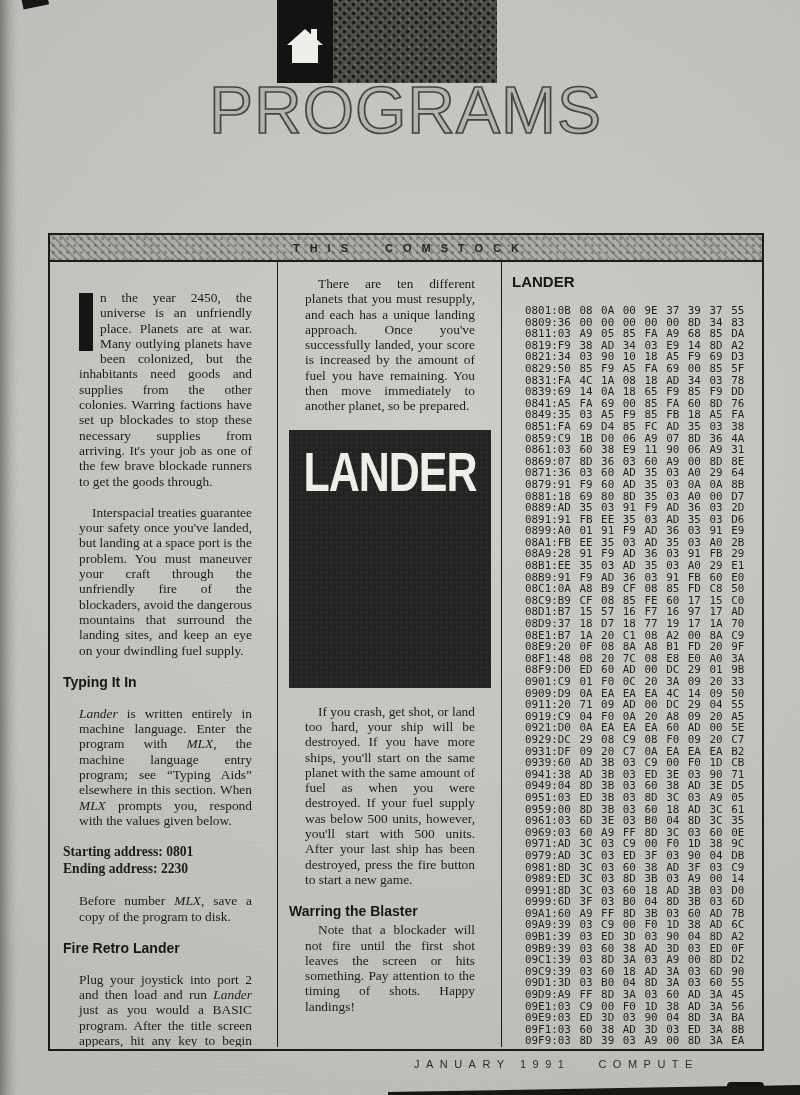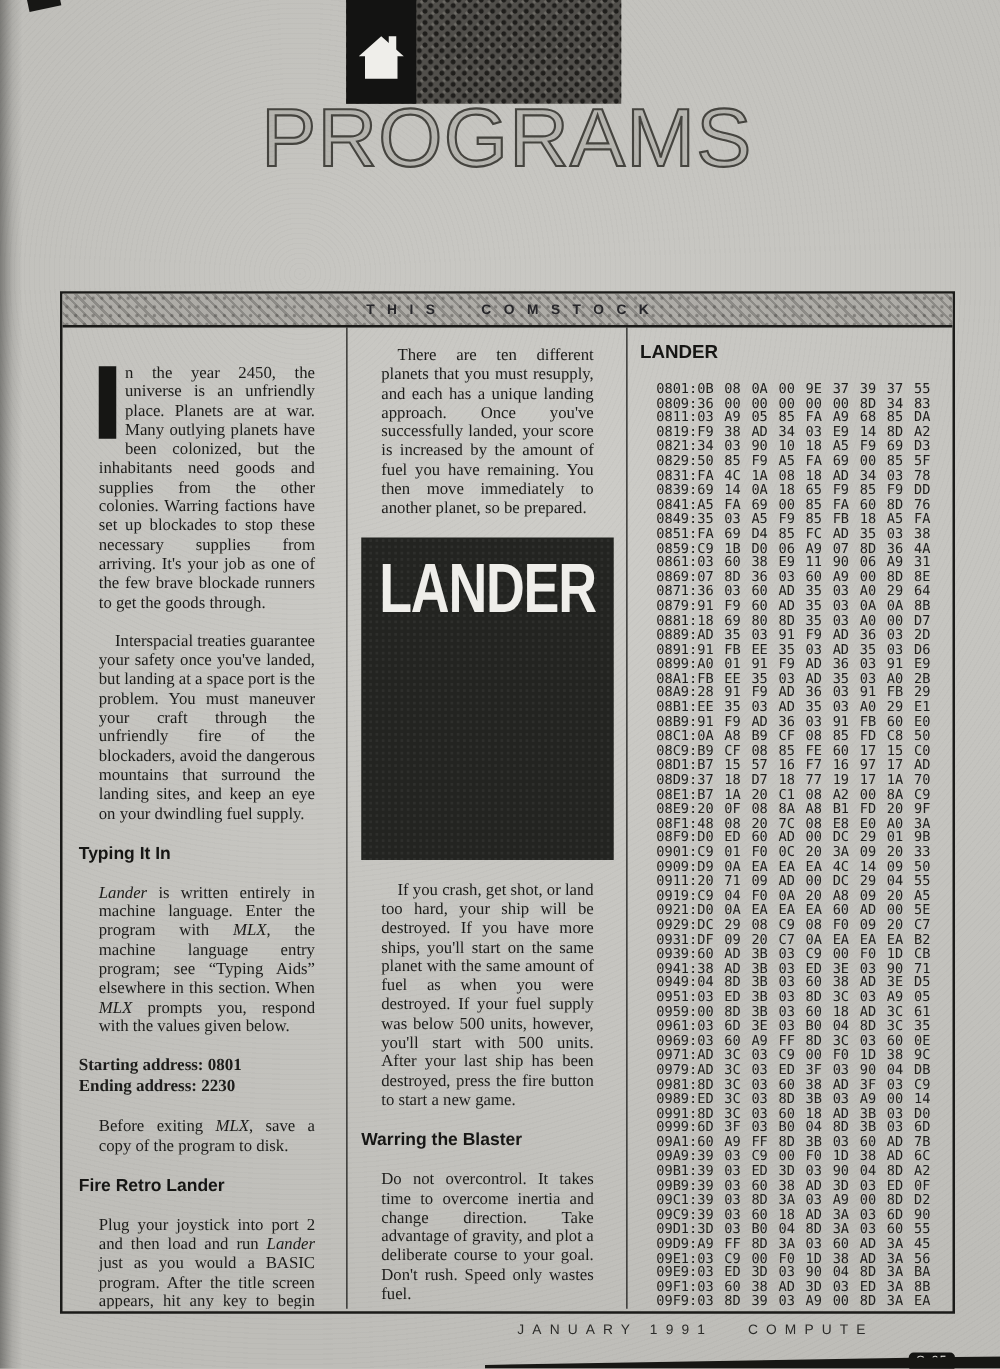--- a/index.html
+++ b/index.html
@@ -112,34 +112,33 @@
 
       <div class="col col1">
         <p><span class="dropcap">I</span><span>n the year 2450, the universe is an unfriendly place. Planets are at war. Many outlying planets have been colonized, but the inhabitants need goods and supplies from the other colonies. Warring factions have set up blockades to stop these necessary supplies from arriving. It's your job as one of the few brave blockade runners to get the goods through.</span></p>
         <p class="ind gap">Interspacial treaties guarantee your safety once you've landed, but landing at a space port is the problem. You must maneuver your craft through the unfriendly fire of the blockaders, avoid the dangerous mountains that surround the landing sites, and keep an eye on your dwindling fuel supply.</p>
         <div class="subhead">Typing It In</div>
         <p><i>Lander</i><span> is written entirely in machine language. Enter the program with </span><i>MLX</i><span>, the machine language entry program; see “Typing Aids” elsewhere in this section. When </span><i>MLX</i><span> prompts you, respond with the values given below.</span></p>
         <div class="addr">
           <div>Starting address: 0801</div>
           <div>Ending address: 2230</div>
         </div>
-        <p><span>Before exiting </span><i>MLX</i><span>, save a copy of the program to disk.</span></p>
+        <p><span>Before number </span><i>MLX</i><span>, save a copy of the program to disk.</span></p>
         <div class="subhead">Fire Retro Lander</div>
         <p><span>Plug your joystick into port 2 and then load and run </span><i>Lander</i><span> just as you would a BASIC program. After the title screen appears, hit any key to begin play. The playing screen is a two-dimensional image of a planet's landing site. The planet itself is black, buildings and cities appear bright yellow, and the landing pad and your ship are white. Your score, amount of fuel remaining, and number of remaining ships are posted at the bottom of the screen. You start with five ships and 1000 units of fuel.</span></p>
 
       </div>
 
       <div class="col col2">
         <p class="ind gap">There are ten different planets that you must resupply, and each has a unique landing approach. Once you've successfully landed, your score is increased by the amount of fuel you have remaining. You then move immediately to another planet, so be prepared.</p>
         <div class="ad-box">
           <span class="ad-title">LANDER</span>
         </div>
         <p class="ind">If you crash, get shot, or land too hard, your ship will be destroyed. If you have more ships, you'll start on the same planet with the same amount of fuel as when you were destroyed. If your fuel supply was below 500 units, however, you'll start with 500 units. After your last ship has been destroyed, press the fire button to start a new game.</p>
         <div class="subhead">Warring the Blaster</div>
-        <p>Do not overcontrol. It takes time to overcome inertia and change direction. Take advantage of gravity, and plot a deliberate course to your goal. Don't rush. Speed only wastes fuel.</p>
         <p class="ind gap">Note that a blockader will not fire until the first shot leaves the screen or hits something. Pay attention to the timing of shots. Happy landings!</p>
       </div>
 
       <div class="col col3">
         <div class="listing-heading">LANDER</div>
         <pre class="hex">0801:0B 08 0A 00 9E 37 39 37 55
 0809:36 00 00 00 00 00 8D 34 83
 0811:03 A9 05 85 FA A9 68 85 DA
 0819:F9 38 AD 34 03 E9 14 8D A2
 0821:34 03 90 10 18 A5 F9 69 D3

